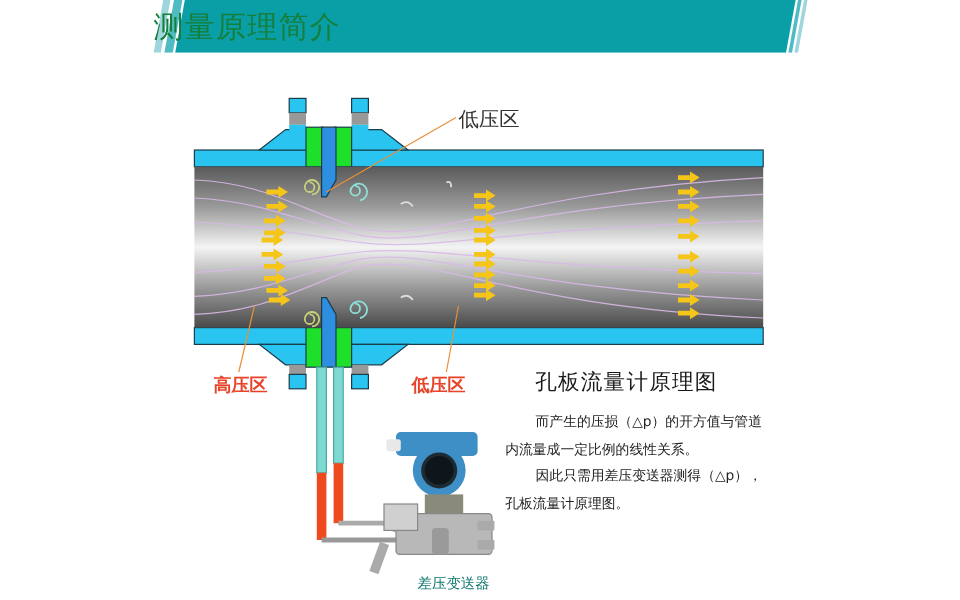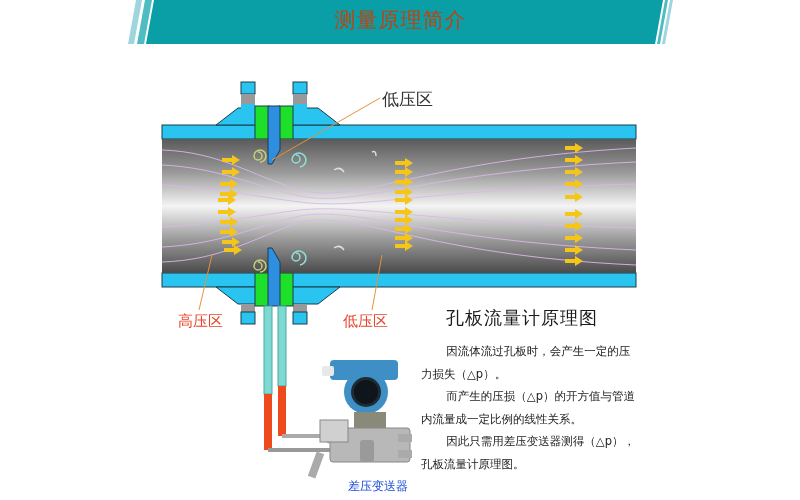--- a/index.html
+++ b/index.html
@@ -1,29 +1,29 @@
 <!DOCTYPE html>
 <html><head>
 <meta charset="utf-8">
 <style>
   html, body { margin:0; padding:0; }
   body { width:800px; height:500px; background:#ffffff; position:relative; overflow:hidden;
          font-family:"DejaVu Sans","Liberation Sans",sans-serif; }
   .banner { position:absolute; left:128px; top:0; width:545px; height:44px; }
   .banner svg { position:absolute; left:0; top:0; }
-  .banner-title { position:absolute; left:0; right:0; top:6px; text-align:center;
-                  color:#c2410c; font-size:21px; letter-spacing:1px; }
+  .banner-title { position:absolute; left:0; right:0; top:6px; 
+                  color:#15803d; font-size:25px; letter-spacing:1px; }
   .diagram { position:absolute; left:0; top:0; }
-  .label { position:absolute; font-size:15px; font-weight:normal; }
+  .label { position:absolute; font-size:15px; font-weight:bold; }
   .label-dark { color:#333333; font-size:17px; font-weight:normal; }
   .label-red { color:#e8442a; }
   .heading { position:absolute; left:446px; top:306px; font-size:18px; font-weight:normal; color:#1a1a1a; letter-spacing:1px; }
   .desc { position:absolute; left:421px; top:340px; width:220px; font-size:11.5px; line-height:22.5px; color:#222; }
   .desc p { margin:0; text-indent:2.2em; }
-  .device-label { position:absolute; left:348px; top:478px; font-size:12px; color:#1d4ed8; }
+  .device-label { position:absolute; left:348px; top:478px; font-size:12px; color:#0f766e; }
 </style>
 </head>
 <body>
 
 <div class="banner">
   <svg width="545" height="44">
     <polygon points="0,44 8,0 14,0 6,44" fill="#9fd6de"></polygon>
     <polygon points="9,44 17,0 24,0 16,44" fill="#4fbcc4"></polygon>
     <polygon points="18,44 26,0 535,0 527,44" fill="#0a9ea7"></polygon>
     <polygon points="529,44 537,0 540,0 532,44" fill="#4fbcc4"></polygon>
@@ -162,18 +162,17 @@
   </g>
 </svg>
 
 <div class="label label-dark" style="left:382px; top:88px;">低压区</div>
 <div class="label label-red" style="left:178px; top:312px;">高压区</div>
 <div class="label label-red" style="left:343px; top:312px;">低压区</div>
 
 <div class="heading">孔板流量计原理图</div>
 
 <div class="desc">
-  <p>因流体流过孔板时，会产生一定的压力损失（△p）。</p>
   <p>而产生的压损（△p）的开方值与管道内流量成一定比例的线性关系。</p>
   <p>因此只需用差压变送器测得（△p），孔板流量计原理图。</p>
 </div>
 
 <div class="device-label">差压变送器</div>
 
 </body></html>

